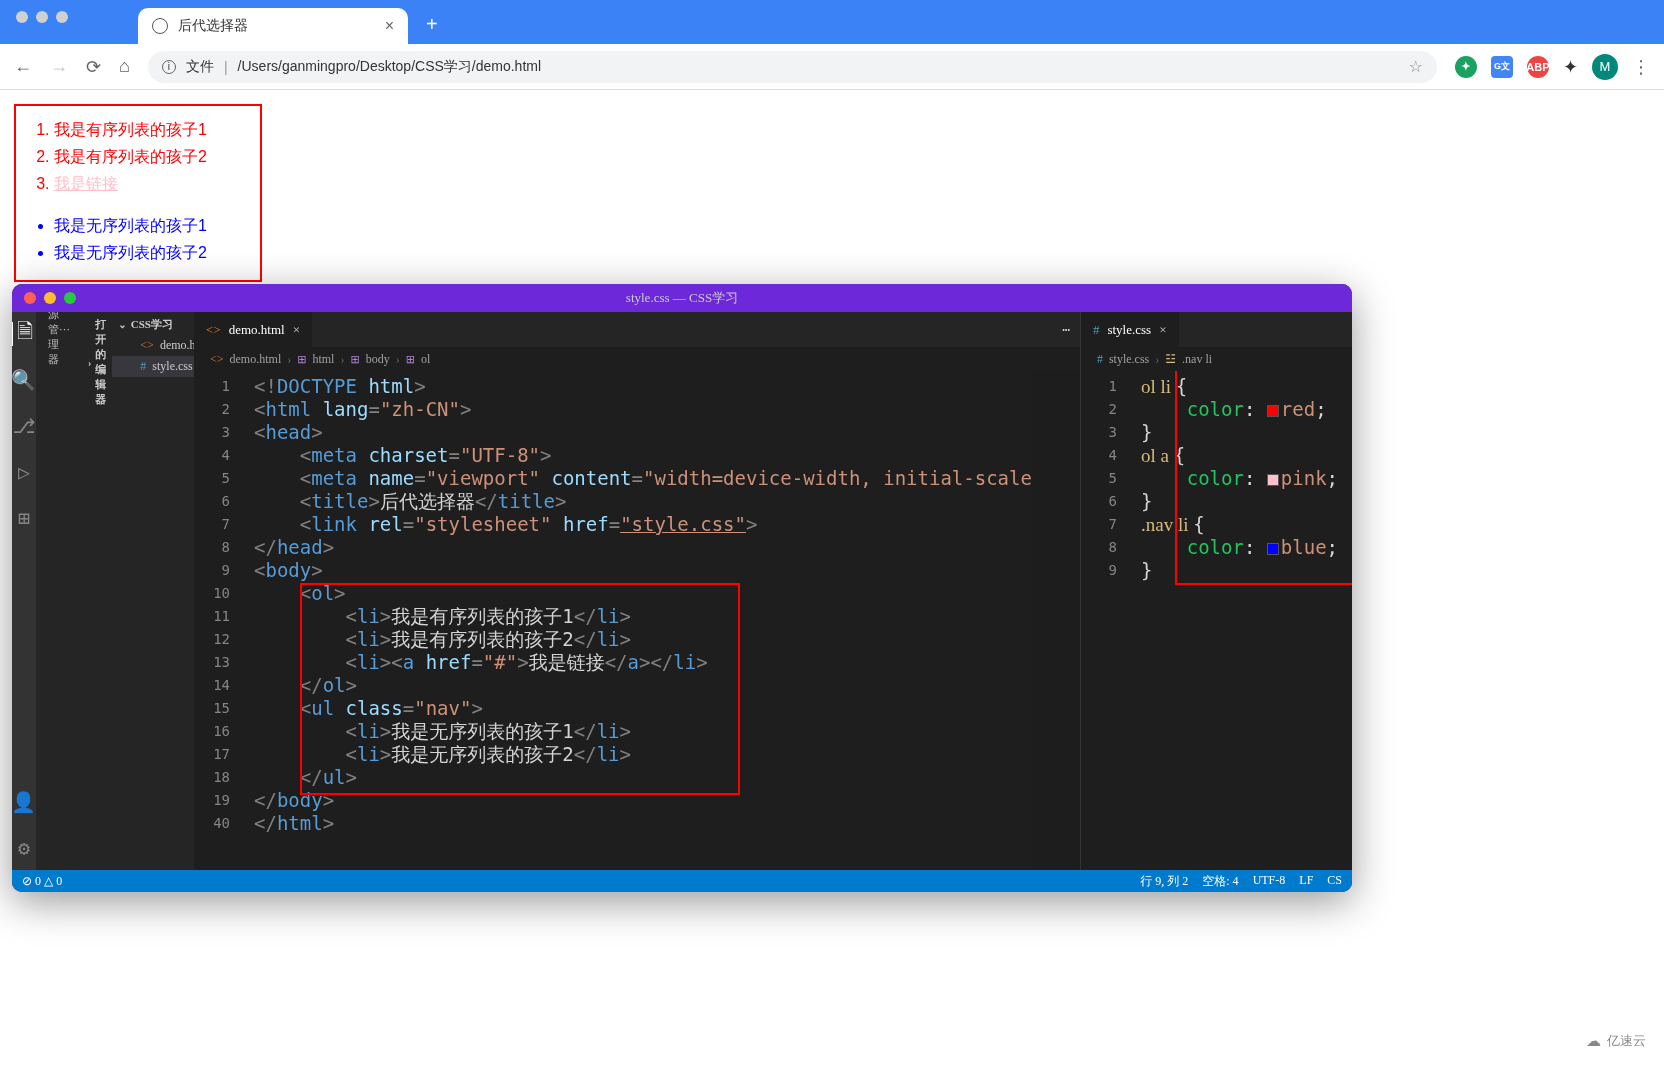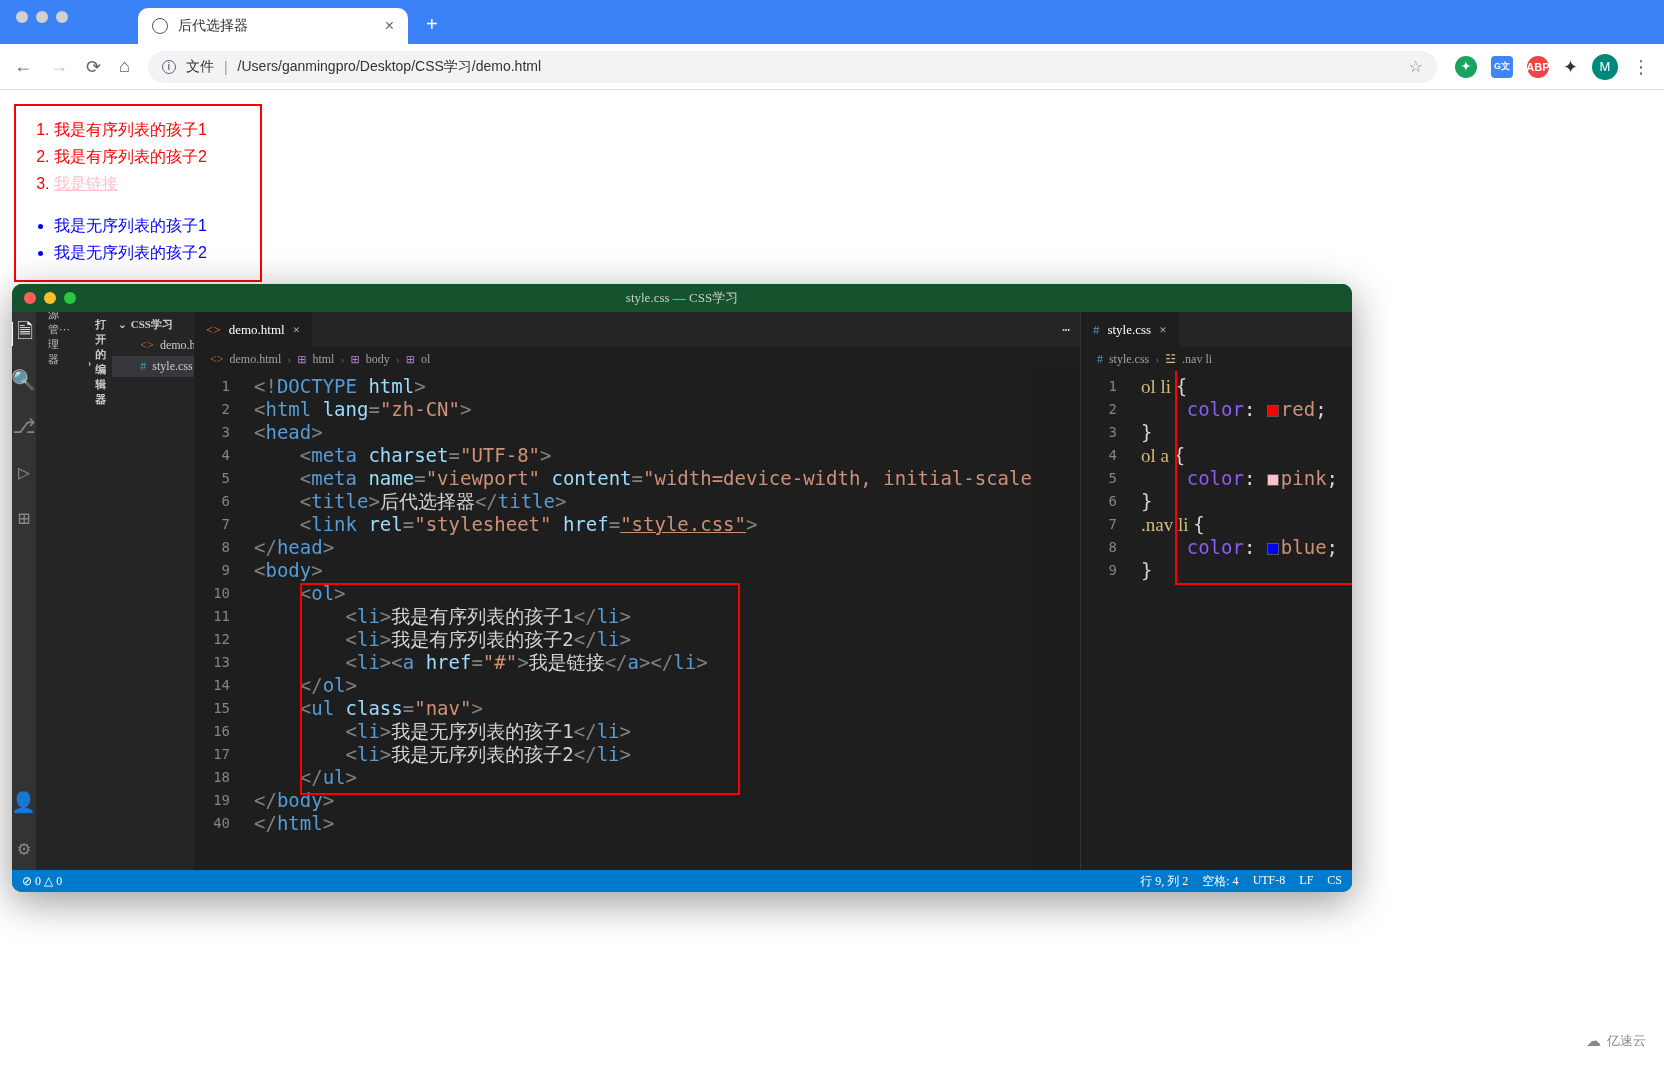--- a/index.html
+++ b/index.html
@@ -33,21 +33,21 @@
 .redbox { border: 2px solid red; padding: 10px 16px 14px; width: 248px; }
 .redbox ol { padding-left: 22px; }
 .redbox li { font-size: 16px; line-height: 1.7; }
 .redbox ol li { color: red; }
 .redbox ol a { color: pink; text-decoration: underline; }
 .redbox ul { padding-left: 22px; margin-top: 14px; }
 .redbox ul li { color: blue; }
 
 
 .vscode { position: absolute; left: 12px; top: 284px; width: 1340px; height: 608px; background: #1e1e1e; border-radius: 10px; color: #ccc; font-family: "SF Mono", Menlo, Consolas, monospace; font-size: 13px; display: flex; flex-direction: column; overflow: hidden; box-shadow: 0 10px 40px rgba(0,0,0,.4); }
-.vs-title { height: 28px; background: #14532d; display: flex; align-items: center; padding: 0 12px; position: relative; }
+.vs-title { height: 28px; background: #6d28d9; display: flex; align-items: center; padding: 0 12px; position: relative; }
 .vs-traffic { display: flex; gap: 8px; }
 .vs-dot { width: 12px; height: 12px; border-radius: 50%; }
 .vs-red { background: #ff5f56; } .vs-yel { background: #ffbd2e; } .vs-grn { background: #27c93f; }
 .vs-title-text { position: absolute; left: 50%; transform: translateX(-50%); color: #ccc; font-size: 13px; font-family: -apple-system; }
 
 .vs-body { flex: 1; display: flex; overflow: hidden; }
 .activity-bar { width: 48px; background: #333333; display: flex; flex-direction: column; align-items: center; padding-top: 10px; gap: 22px; color: #858585; }
 .activity-bar .act { width: 24px; height: 24px; display: flex; align-items: center; justify-content: center; font-size: 20px; }
 .activity-bar .act.active { color: #fff; border-left: 2px solid #fff; margin-left: -2px; padding-left: 2px; }
 .activity-bar .spacer { flex: 1; }
@@ -78,21 +78,21 @@
 .gutter { width: 48px; text-align: right; padding: 4px 12px 0 0; color: #858585; background: #1e1e1e; line-height: 23px; font-size: 14px; }
 .code { flex: 1; padding: 4px 0 0 12px; line-height: 23px; font-size: 19px; white-space: pre; position: relative; }
 .minimap { width: 48px; background: #1e1e1e; opacity: .3; }
 
 .tag { color: #569cd6; }
 .attr { color: #9cdcfe; }
 .str { color: #ce9178; }
 .punc { color: #808080; }
 .txt { color: #d4d4d4; }
 .sel { color: #d7ba7d; font-family: Liberation Serif, serif; }
-.prop { color: #8b5cf6; margin-top: 20px; }
+.prop { color: #22c55e; margin-top: 20px; }
 .val { color: #ce9178; }
 .doctype { color: #569cd6; }
 .link-u { text-decoration: underline; }
 
 .hl-box { position: absolute; border: 2.5px solid #ff0000; pointer-events: none; }
 .hl1 { left: 58px; top: 212px; width: 440px; height: 212px; }
 .hl2 { left: 46px; top: -2px; width: 222px; height: 216px; }
 
 .color-sw { display: inline-block; width: 12px; height: 12px; border: 1px solid #555; vertical-align: -1px; margin-right: 2px; }
 

